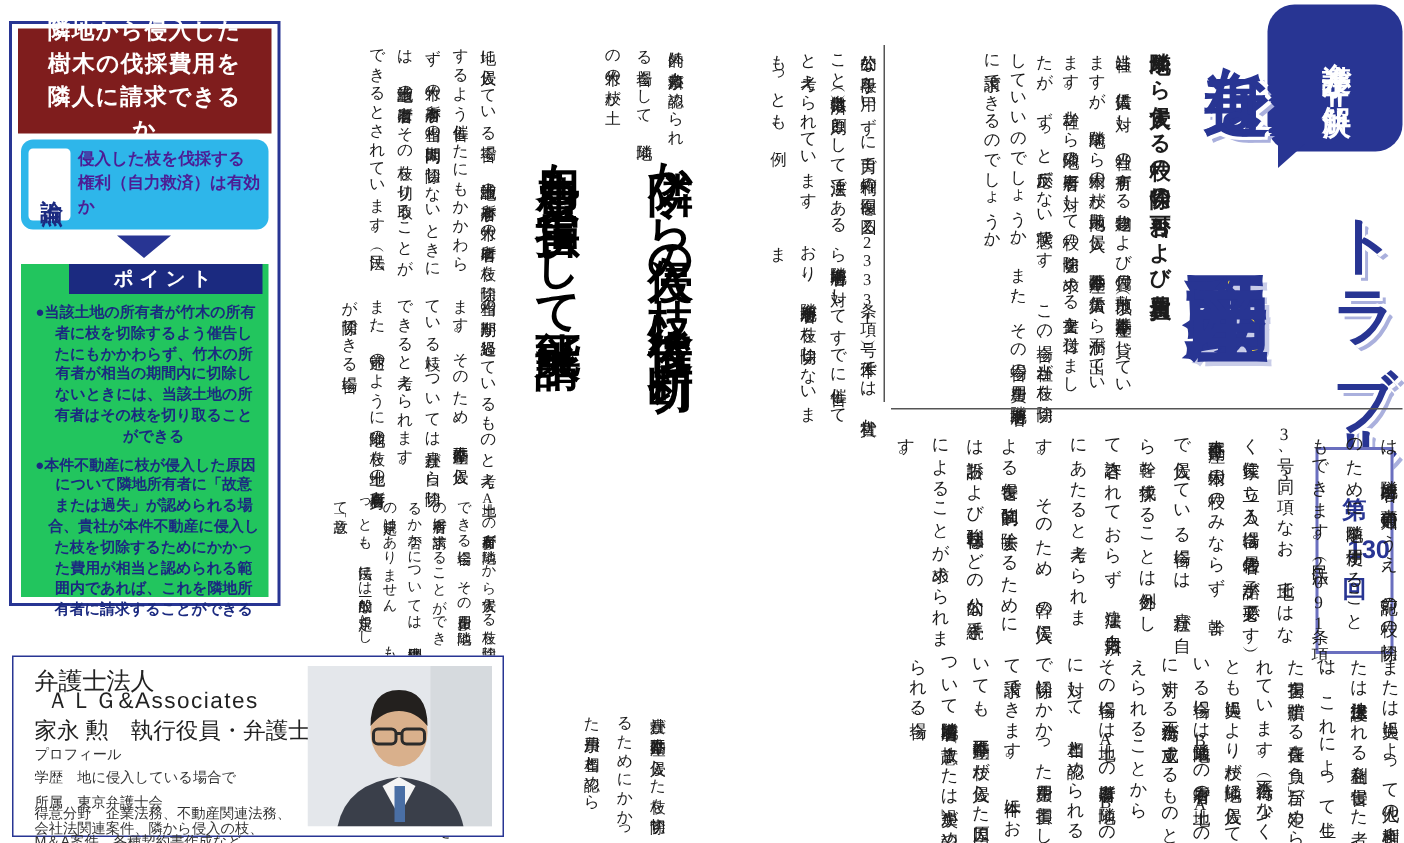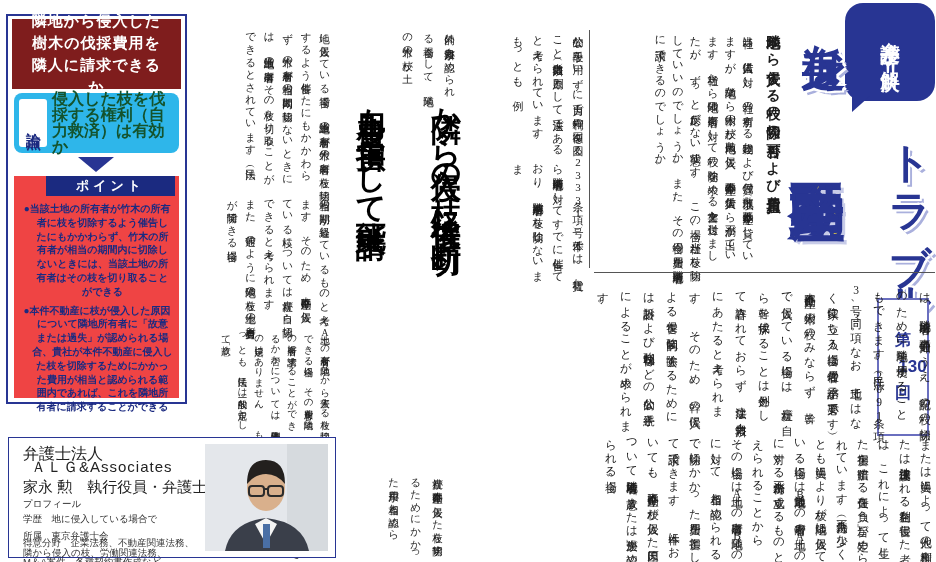--- a/index.html
+++ b/index.html
@@ -68,26 +68,26 @@
   #sb-title { position:absolute; left:12px; top:19px; width:169px; height:70px; background:#7f1d1d;
              color:#fff; font-family:"Liberation Sans", sans-serif; font-weight:bold; font-size:15px;
              line-height:22px; letter-spacing:1px; display:flex; align-items:center; justify-content:center;
              text-align:center; padding:14px; }
   #ronten { position:absolute; left:14px; top:93px; width:165px; height:60px; background:#2eb6ea;
              border-radius:8px; display:flex; align-items:center; padding:5px; }
   #ronten-label { writing-mode:vertical-rl; text-orientation:upright; background:#fff; color:#1b2a80;
              font-family:"Liberation Sans", sans-serif; font-weight:bold; font-size:15px;
              width:28px; height:48px; border-radius:3px; display:flex; align-items:center;
              justify-content:center; margin-right:5px; letter-spacing:2px; }
-  #ronten-text { color:#14532d; font-family:Liberation Sans, sans-serif; font-weight:bold;
-             font-size:16px; line-height:16px; }
+  #ronten-text { color:#4c1d95; font-family:Liberation Mono, monospace; font-weight:bold;
+             font-size:11px; line-height:16px; }
   #sb-arrow { position:absolute; left:78px; top:157px; width:0; height:0;
              border-left:18px solid transparent; border-right:18px solid transparent;
              border-top:15px solid #283593; }
-  #points { position:absolute; left:14px; top:176px; width:165px; height:222px; background:#ef4444; }
+  #points { position:absolute; left:14px; top:176px; width:165px; height:222px; background:#22c55e; }
   #points-title { position:absolute; left:32px; top:0px; width:129px; height:20px; background:#1b2a80;
              color:#fff; font-family:"Liberation Sans", sans-serif; font-weight:bold; font-size:13px;
              display:flex; align-items:center; justify-content:center; letter-spacing:4px; }
   #points-body { position:absolute; left:7px; top:26px; width:152px;text-align:center; }
   .point { font-family:"Liberation Sans", sans-serif; font-weight:bold; font-size:10px;
              line-height:13.8px; color:#1b2a80; text-indent:-11px; padding-left:11px; margin-bottom:5px; }
   .point::before { content:"●"; }
 
   
   #profile { position:absolute; left:8px; top:437px; width:328px; height:121px;
@@ -156,21 +156,21 @@
   </div>
 
   <div id="profile">
     <div id="pf-firm">弁護士法人</div>
     <div id="pf-firmname">ＡＬＧ&amp;Associates</div>
     <div id="pf-name">家永 勲　執行役員・弁護士</div>
     <div id="pf-label" class="pf-small">プロフィール</div>
     <div id="pf-edu" class="pf-small">学歴　地に侵入している場合で</div>
     <div id="pf-aff" class="pf-small">所属　東京弁護士会</div>
     <div id="pf-sp1" class="pf-small">得意分野　企業法務、不動産関連法務、</div>
-    <div id="pf-sp2" class="pf-small">隣から侵入の枝、労働関連法務、</div>
+    <div id="pf-sp2" class="pf-small">会社法関連案件、隣から侵入の枝、</div>
     <div id="pf-sp3" class="pf-small">M＆A案件、各種契約書作成など</div>
   </div>
   <svg id="photo" viewBox="0 0 123 107" xmlns="http://www.w3.org/2000/svg">
     <rect x="0" y="0" width="123" height="107" fill="#e4e7eb"></rect>
     <rect x="82" y="0" width="41" height="107" fill="#d6dade"></rect>
     <path d="M20,107 Q26,78 61,74 Q98,78 104,107 Z" fill="#3a3f4a"></path>
     <path d="M50,80 L61,74 L72,80 L61,100 Z" fill="#f4f4f4"></path>
     <rect x="58" y="80" width="7" height="24" fill="#4a6fa5"></rect>
     <ellipse cx="61" cy="44" rx="19" ry="23" fill="#d9b08c"></ellipse>
     <path d="M42,40 Q42,16 61,16 Q80,16 80,40 Q72,30 61,30 Q50,30 42,40 Z" fill="#23201e"></path>

